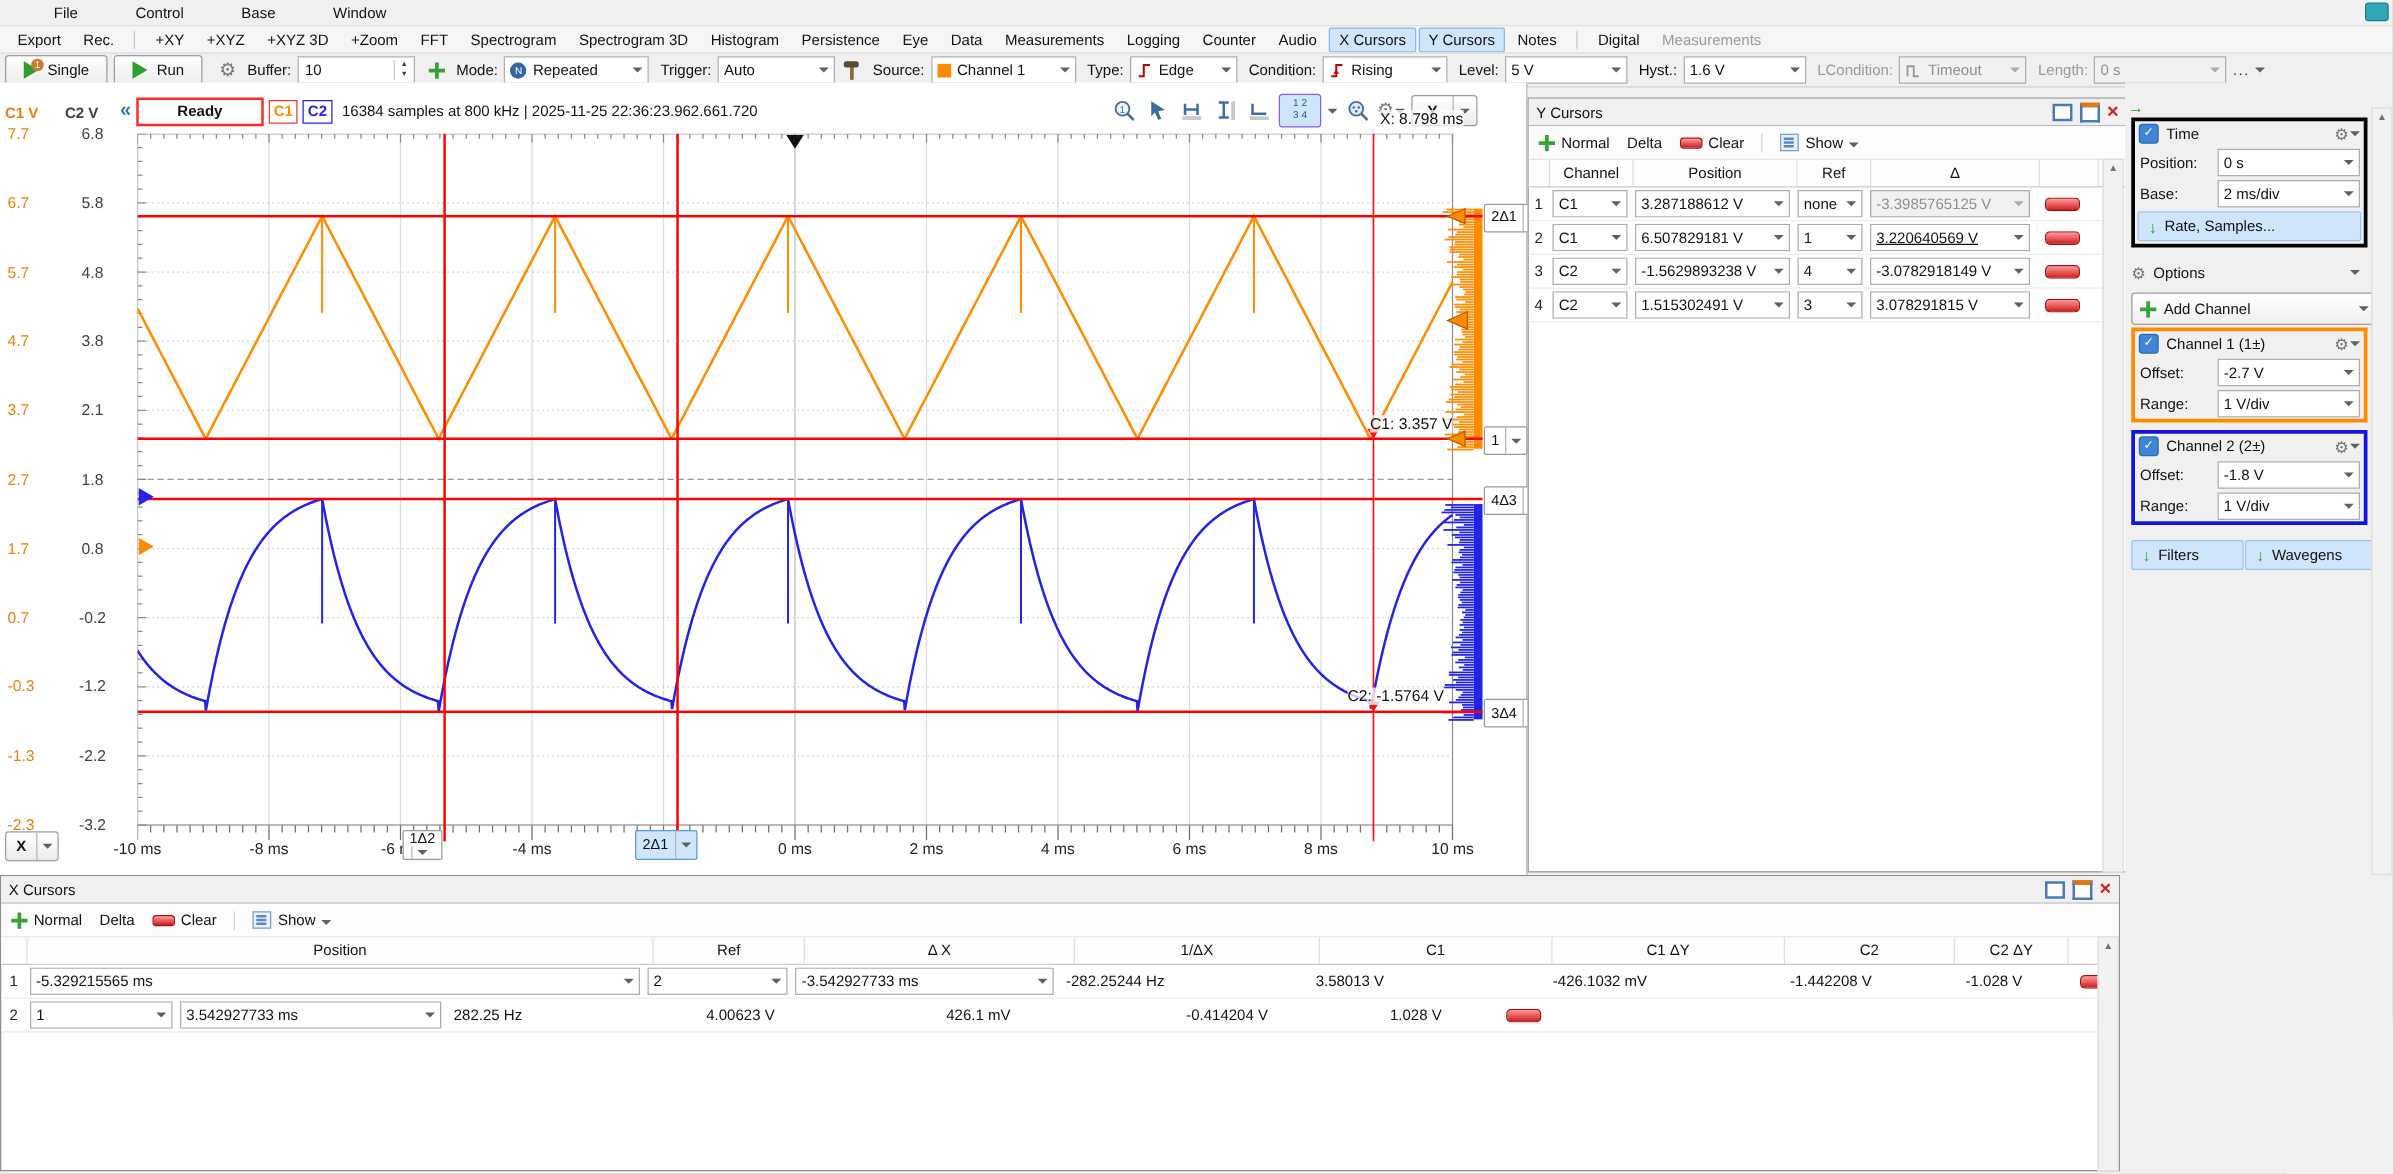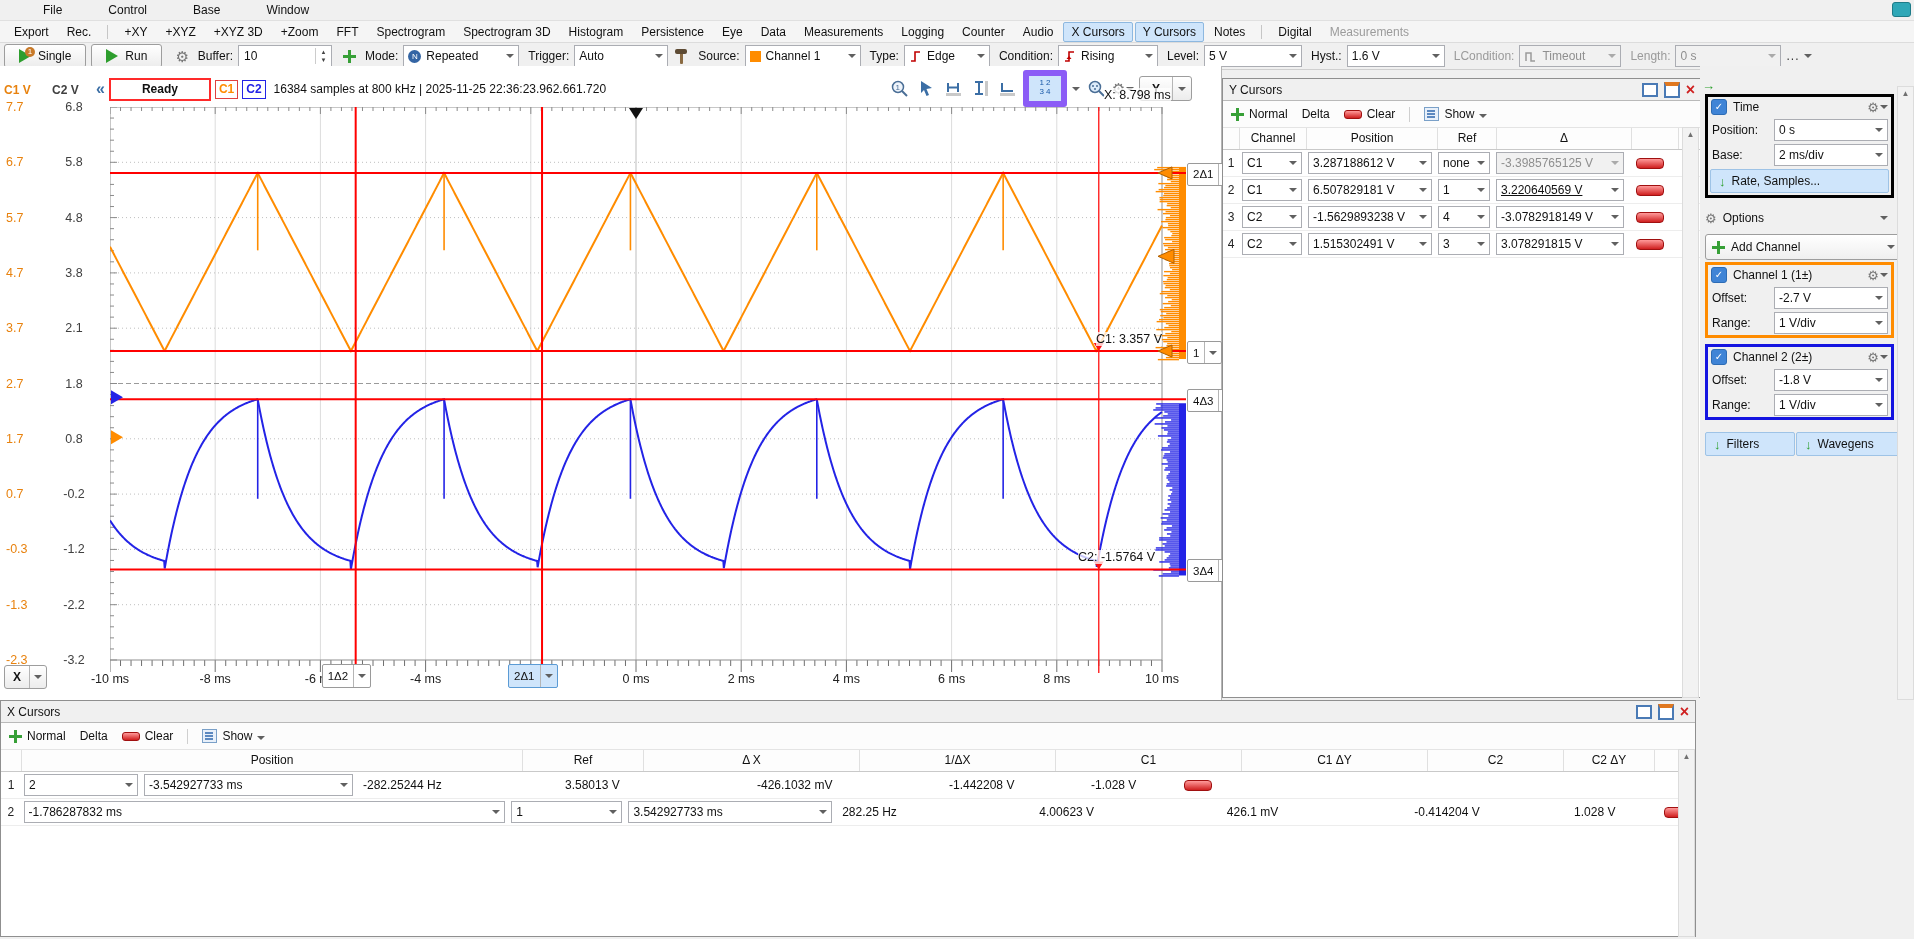--- a/index.html
+++ b/index.html
@@ -41,21 +41,21 @@
   #scope{left:0;top:66px;width:1221px;height:634px;background:#fff;border-right:1px solid #b5b5b5;}
   #scope-hdr-left{left:96px;top:11px;height:24px;display:flex;align-items:center;gap:4px;}
   .collapse{color:#3a6ea5;font-weight:bold;font-size:16px;}
   #ready-box{border:2px solid #ff2a2a;background:#fff;font-weight:bold;text-align:center;width:98px;height:19px;line-height:19px;}
   .chbadge{height:17px;line-height:17px;padding:0 3px;font-weight:bold;}
   #c1badge{border:1px solid #e04040;color:#ff8c00;}
   #c2badge{border:1px solid #2323e6;color:#2323e6;}
   #capture-info{white-space:nowrap;padding-left:4px;}
   #scope-hdr-icons{left:888px;top:10px;height:25px;display:flex;align-items:center;gap:5px;}
   .hicon{width:22px;height:21px;display:flex;align-items:center;justify-content:center;}
-  .quadbtn{width:32px;height:23px;border:6px solid #8b5cf6;background:#cfe5fb;border-radius:3px;color:#1a5aa8;font-size:8px;line-height:9px;text-align:center;padding-top:2px;}
+  .quadbtn{width:32px;height:23px;border:1px solid #8b5cf6;background:#cfe5fb;border-radius:3px;color:#1a5aa8;font-size:8px;line-height:9px;text-align:center;padding-top:2px;}
   .ybtn{display:flex;align-items:center;background:linear-gradient(#fff,#ececec);border:1px solid #9d9d9d;border-radius:3px;height:23px;}
   .ybtn .lab{font-weight:bold;padding:0 12px;}
   .ybtn .dd{border-left:1px solid #b5b5b5;padding:0 5px;height:100%;display:flex;align-items:center;}
   .axis-title{font-weight:bold;}
   .ytick{position:absolute;width:40px;font-size:12.5px;}
   .c1col{color:#e8820e;}
   .c2col{color:#404040;text-align:center;}
   .xtick{position:absolute;width:64px;text-align:center;transform:translateX(-50%);font-size:12.5px;color:#222;}
   .mbox{position:absolute;display:flex;align-items:center;background:#fff;border:1px solid #9a9a9a;border-radius:2px;height:21px;}
   .mbox .lab{padding:0 5px;font-size:11.5px;}
@@ -848,21 +848,21 @@
           </span>
         </div>
         <div class="mbox" style="left: 1187px; top: 493.473px;">
           <span class="lab">3Δ4</span>
           <span class="dd">
             <i class="chev"></i>
           </span>
         </div>
       </div>
     <div id="bottommarkers">
-        <div class="mbox" style="left: 321.683px; top: 598px; height: 22px;">
+        <div class="mbox" style="left: 321.683px; top: 598px; height: 22px; flex-direction: column;">
           <span class="lab">1Δ2</span>
           <span class="dd">
             <i class="chev"></i>
           </span>
         </div>
         <div class="mbox active" style="left: 508.041px; top: 598px; height: 22px;">
           <span class="lab">2Δ1</span>
           <span class="dd">
             <i class="chev"></i>
           </span>
@@ -1188,20 +1188,26 @@
           <div class="th" style="width: 215px;">Δ X</div>
           <div class="th" style="width: 195px;">1/ΔX</div>
           <div class="th" style="width: 185px;">C1</div>
           <div class="th" style="width: 185px;">C1 ΔY</div>
           <div class="th" style="width: 135px;">C2</div>
           <div class="th" style="width: 90px;">C2 ΔY</div>
           <div class="th" style="width: 34px;"></div>
         </div>
         <div class="trow" style="height: 26px;">
           <div class="td tnum" style="width: 20px;">1</div>
+          <div class="td" style="width: 500px;">
+            <div class="combo">
+              <span class="grow">-5.329215565 ms</span>
+              <i class="chev"></i>
+            </div>
+          </div>
           <div class="td" style="width: 120px;">
             <div class="combo">
               <span class="grow">2</span>
               <i class="chev"></i>
             </div>
           </div>
           <div class="td" style="width: 215px;">
             <div class="combo">
               <span class="grow">-3.542927733 ms</span>
               <i class="chev"></i>
@@ -1211,26 +1217,20 @@
           <div class="td plaincell" style="width: 185px;">3.58013 V</div>
           <div class="td plaincell" style="width: 185px;">-426.1032 mV</div>
           <div class="td plaincell" style="width: 135px;">-1.442208 V</div>
           <div class="td plaincell" style="width: 90px;">-1.028 V</div>
           <div class="td dashcell" style="width: 34px;">
             <span class="dashbtn"></span>
           </div>
         </div>
         <div class="trow" style="height: 26px;">
           <div class="td tnum" style="width: 20px;">2</div>
-          <div class="td" style="width: 500px;">
-            <div class="combo">
-              <span class="grow">-1.786287832 ms</span>
-              <i class="chev"></i>
-            </div>
-          </div>
           <div class="td" style="width: 120px;">
             <div class="combo">
               <span class="grow">1</span>
               <i class="chev"></i>
             </div>
           </div>
           <div class="td" style="width: 215px;">
             <div class="combo">
               <span class="grow">3.542927733 ms</span>
               <i class="chev"></i>

